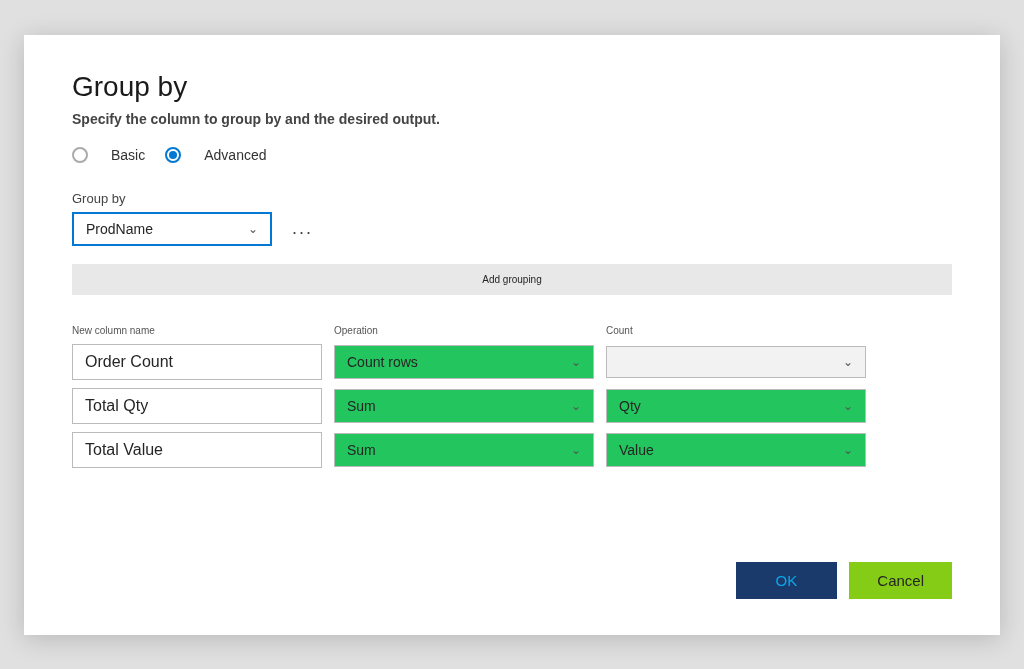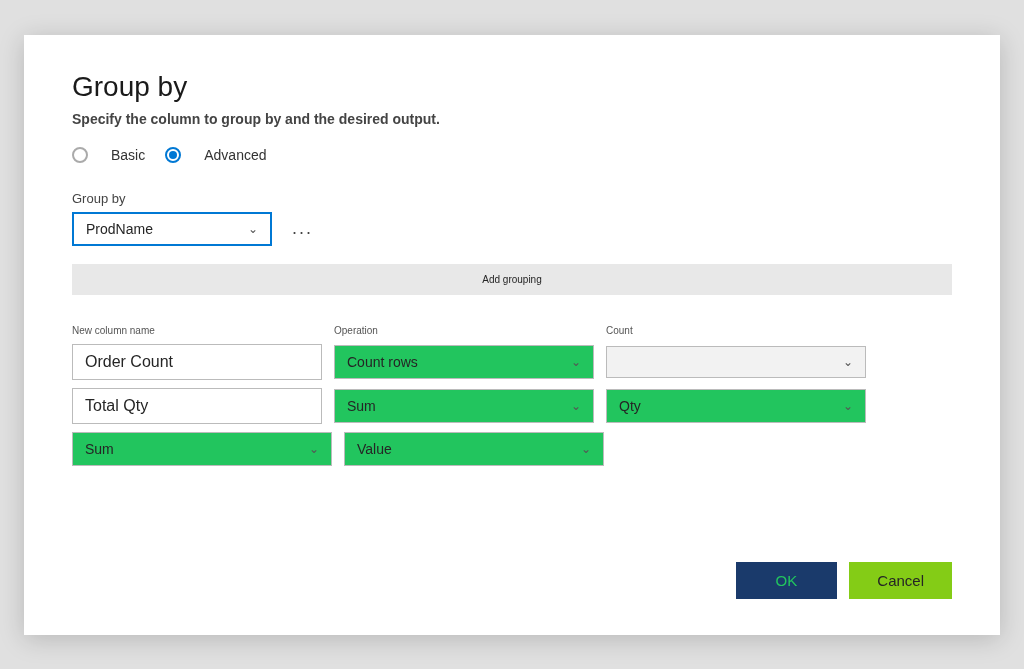--- a/index.html
+++ b/index.html
@@ -168,21 +168,21 @@
     }
     .dialog-footer {
       display: flex;
       justify-content: flex-end;
       gap: 12px;
       margin-top: auto;
       padding-top: 24px;
     }
     .btn-ok {
       background: #1a3a6b;
-      color: #22c55e;
+      color: #0ea5e9;
       border: none;
       padding: 10px 40px;
       font-size: 15px;
       cursor: pointer;
       min-width: 80px;
     }
     .btn-cancel {
       background: #84cc16;
       color: #252525;
       border: none;
@@ -248,20 +248,21 @@
         <span>Sum</span>
         <span class="chevron">⌄</span>
       </div>
       <div class="agg-select">
         <span>Qty</span>
         <span class="chevron">⌄</span>
       </div>
     </div>
 
     <div class="agg-row">
+      <input class="agg-input" type="text" value="Total Value" style="">
       <div class="agg-select">
         <span>Sum</span>
         <span class="chevron">⌄</span>
       </div>
       <div class="agg-select">
         <span>Value</span>
         <span class="chevron">⌄</span>
       </div>
     </div>
   </div>

